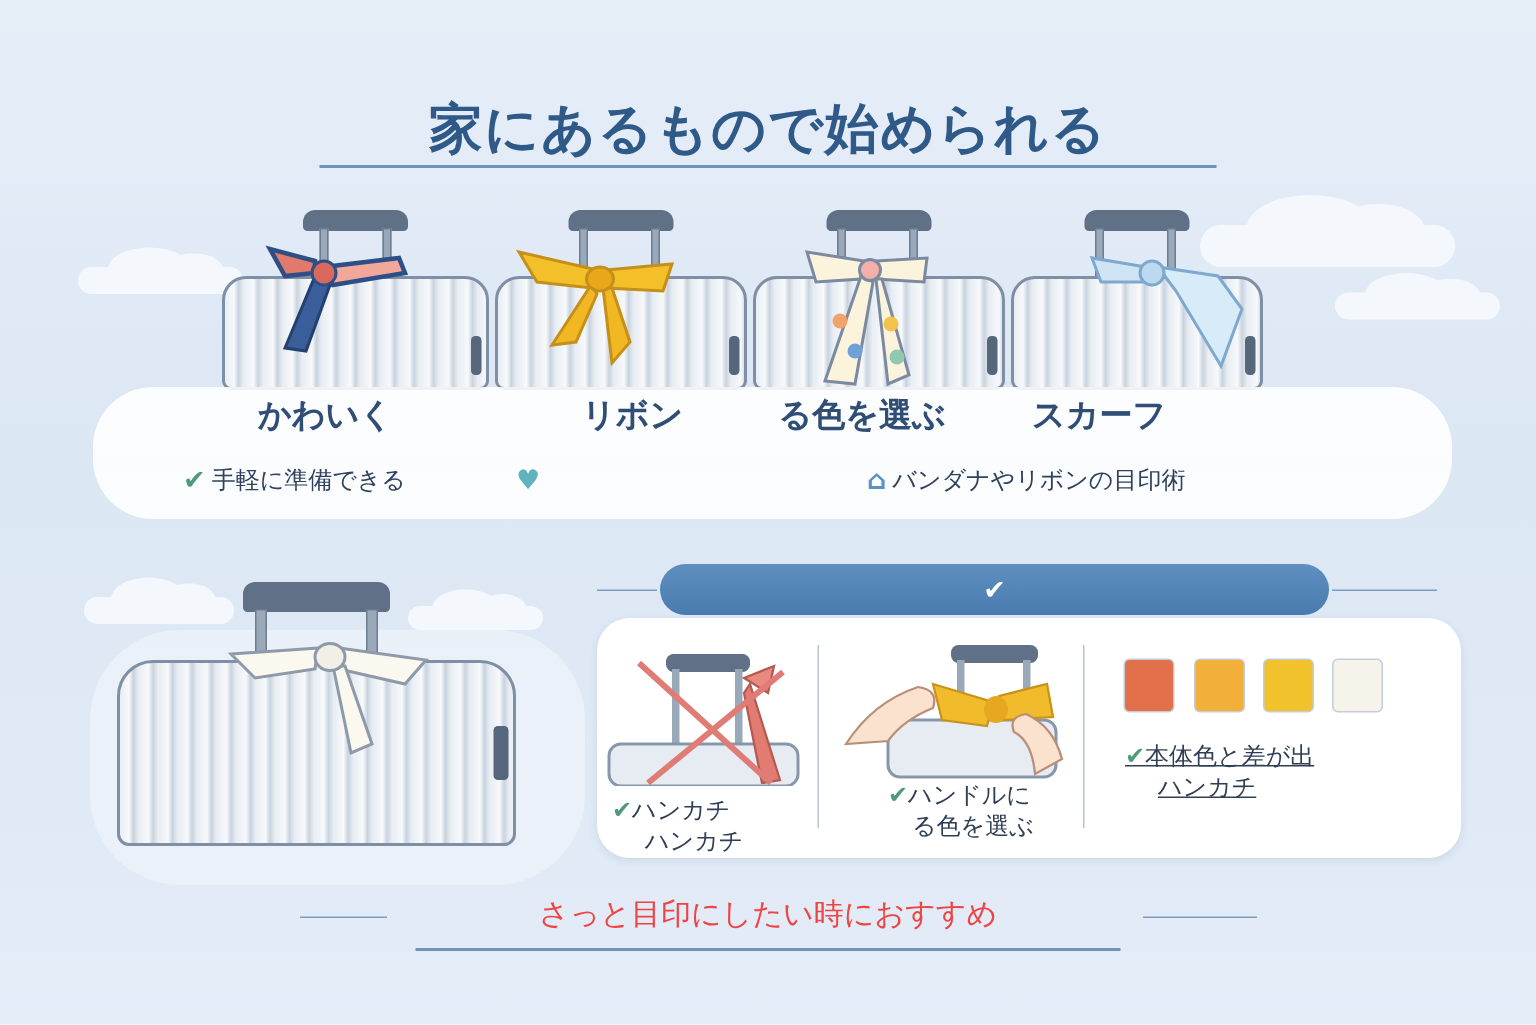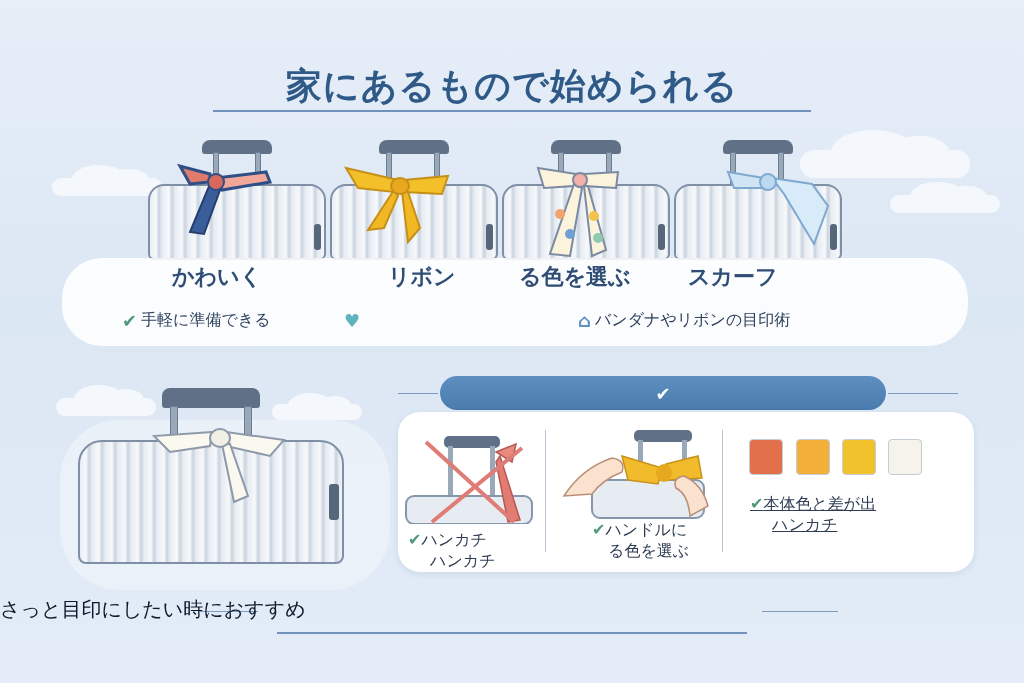--- a/index.html
+++ b/index.html
@@ -57,21 +57,21 @@
 
   .tips-card {
     position: absolute; left: 398px; top: 412px; width: 576px; height: 160px;
     background: #ffffff; border-radius: 22px; box-shadow: 0 2px 6px rgba(60,90,130,.12);
   }
   .vdiv { position: absolute; top: 430px; width: 1px; height: 122px; background: #b6c4d4; }
   .tip-text { position: absolute; font-size: 16px; color: #2f3e55; line-height: 1.3; }
   .check { color: #4f9a7c; font-weight: bold; }
   .swatch { position: absolute; top: 439px; width: 34px; height: 36px; border-radius: 4px; border: 1px solid #c4ccd6; }
 
-  .bottom-text { position: absolute; top: 596px; left: 0; width: 1024px; font-size: 20px; color: #0f172a; }
+  .bottom-text { position: absolute; top: 596px; left: 0; width: 1024px; text-align: center; font-size: 20px; color: #ef4444; }
   .bottom-line { position: absolute; top: 611px; height: 1px; background: #7c9dc2; }
   .bottom-rule { position: absolute; top: 632px; left: 277px; width: 470px; height: 2px; background: #6f93bb; }
 </style>
 </head>
 <body>
 
 <div class="cloud" style="left:52px;top:178px;width:110px;height:18px;"></div>
 <div class="cloud" style="left:800px;top:150px;width:170px;height:28px;"></div>
 <div class="cloud" style="left:890px;top:195px;width:110px;height:18px;"></div>
 <div class="cloud" style="left:56px;top:398px;width:100px;height:18px;"></div>

